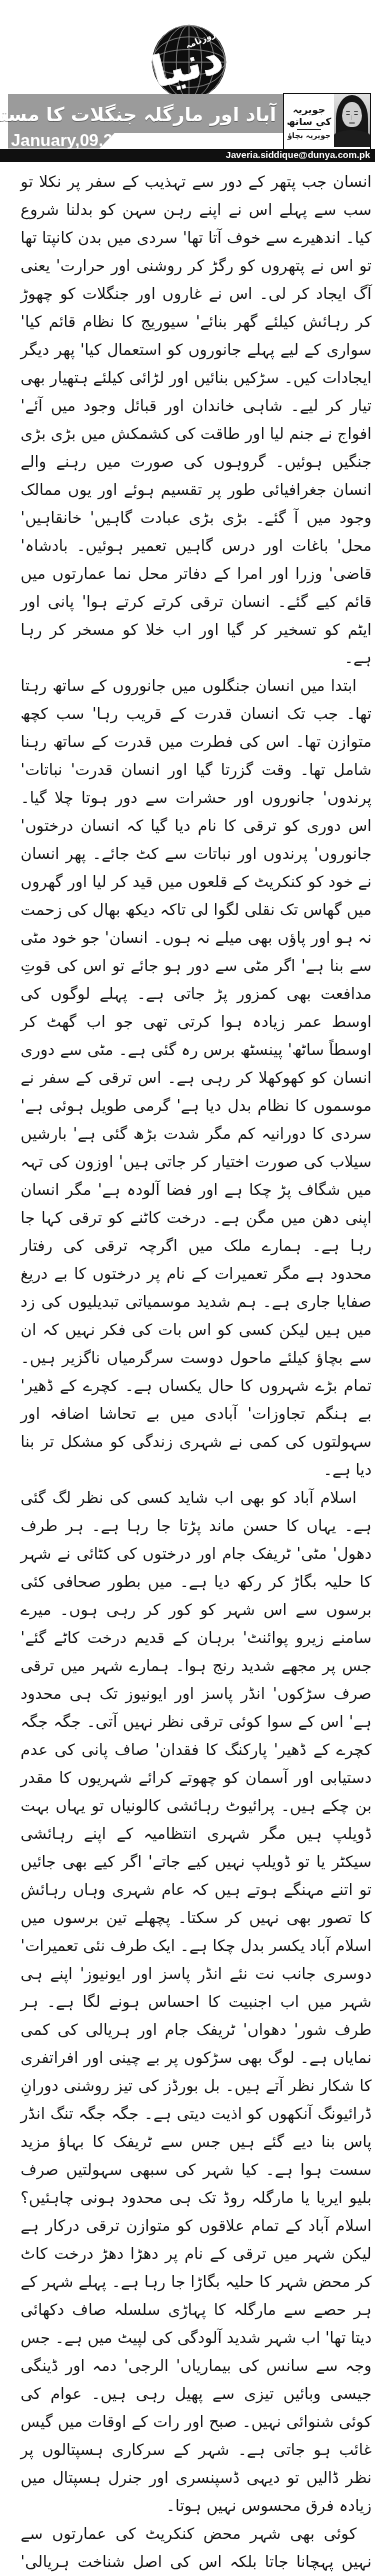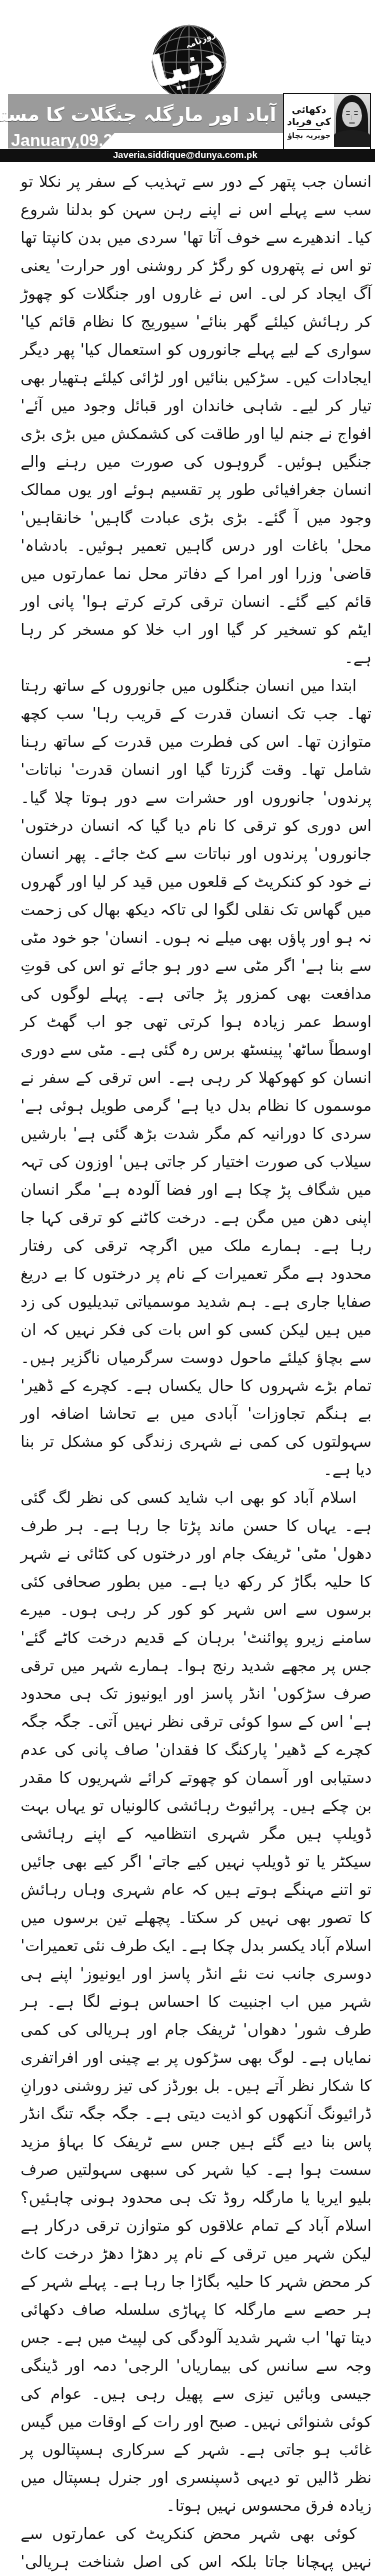--- a/index.html
+++ b/index.html
@@ -46,21 +46,21 @@
   .eye.left{left:4px;} .eye.right{left:12px;}
   .brow{position:absolute;width:4.6px;height:1.2px;background:#4c4c4c;border-radius:1.2px;top:8.7px;}
   .brow.left{left:3.5px;} .brow.right{left:11.6px;}
   .nose{position:absolute;left:8.7px;top:13.3px;width:1.7px;height:5.2px;background:#b5b5b5;border-radius:1.2px;}
   .mouth{position:absolute;left:7px;top:20px;width:5.8px;height:1.7px;background:#7a7a7a;border-radius:1.2px;}
   .shoulder{position:absolute;left:-2.3px;top:36px;width:40px;height:19.7px;background:#1d1d1d;
     border-radius:45% 45% 0 0;}
 
   
   .email-bar{position:absolute;left:0;top:149px;width:376px;height:12.7px;background:#101010;
-    display:flex;align-items:center;justify-content:center;}
+    display:flex;align-items:center;justify-content:flex-end;}
   .email-text{color:#ffffff;font-size:9.3px;font-weight:bold;padding-right:5.8px;
     font-family:"Liberation Sans",sans-serif;}
 
   
   .article{position:absolute;left:4.6px;top:168px;width:367px;direction:rtl;
     color:#151515;font-size:15.6px;line-height:28px;text-align:justify;
     font-family:"DejaVu Sans",sans-serif;}
   .article p{margin:0 0 0 16px;text-indent:15px;}
   .article p:first-child{text-indent:0;}
 </style>
@@ -88,22 +88,22 @@
 <div class="headline-bar">
   <span class="headline-text">اسلام آباد اور مارگلہ جنگلات کا مستقبل!</span>
 </div>
 
 <div class="date-strip">
   <span class="date-text">January,09,2026</span>
 </div>
 
 <div class="author-box">
   <div class="author-name-col">
-    <span class="column-title">دکھائی</span>
-    <span class="column-title">کی فریاد</span>
+    <span class="column-title">جویریہ</span>
+    <span class="column-title">کی ساتھ</span>
     <span class="author-divider"></span>
     <span class="author-signature">جویریہ بچاؤ</span>
   </div>
   <div class="portrait">
     <div class="hijab"></div>
     <div class="face">
       <div class="brow left"></div>
       <div class="brow right"></div>
       <div class="eye left"></div>
       <div class="eye right"></div>

